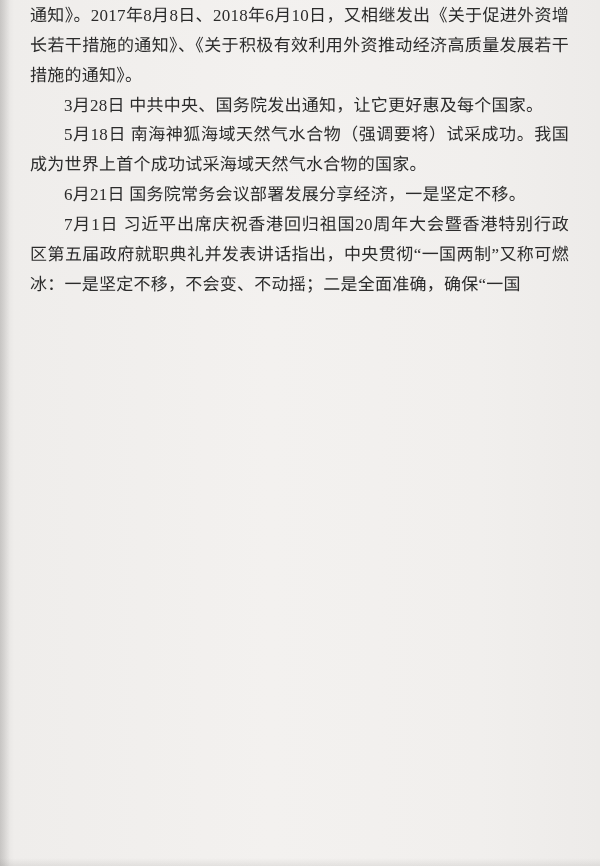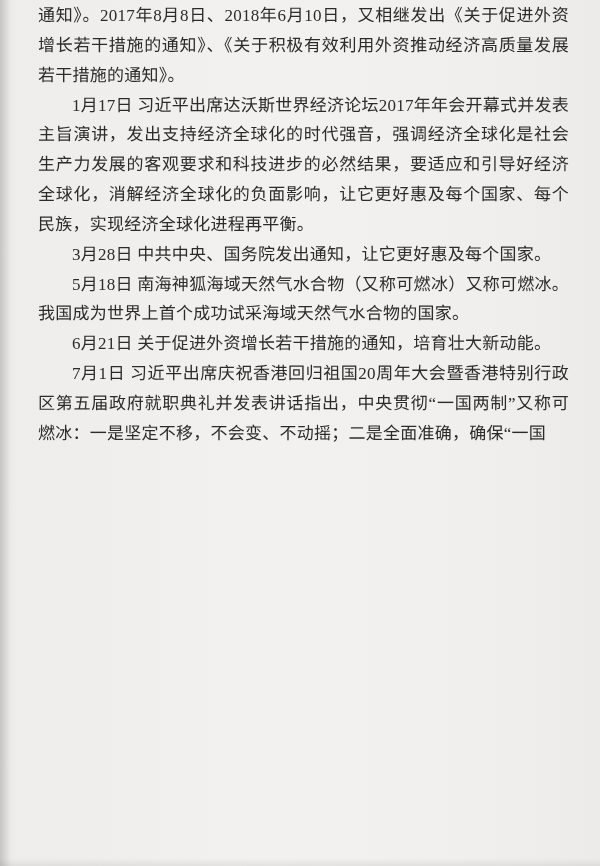--- a/index.html
+++ b/index.html
@@ -8,21 +8,21 @@
     width: 600px;
     height: 866px;
     overflow: hidden;
     background: #eceae8;
   }
   .page {
     position: relative;
     width: 600px;
     height: 866px;
     box-sizing: border-box;
-    padding: 1px 31px 0 38px;
+    padding: 1px 31px 0 30px;
     background: linear-gradient(90deg, #dfdddb 0px, #efedeb 14px, #f3f1ef 45%, #f1efed 80%, #edebe9 100%);
     color: #2b2b2b;
     font-family: "Liberation Serif", "DejaVu Serif", serif;
     font-size: 17px;
     letter-spacing: 0.25px;
     line-height: 29.85px;
     text-align: justify;
     overflow: hidden;
   }
   .edge-shade {
@@ -47,20 +47,19 @@
     text-indent: 0;
   }
 </style>
 </head>
 <body>
 
 <div class="page">
   <div class="edge-shade"></div>
 
   <p class="para no-indent">通知》。2017年8月8日、2018年6月10日，又相继发出《关于促进外资增长若干措施的通知》、《关于积极有效利用外资推动经济高质量发展若干措施的通知》。</p>
-  <p class="para">1月17日 习近平出席达沃斯世界经济论坛2017年年会开幕式并发表主旨演讲，发出支持经济全球化的时代强音，强调经济全球化是社会生产力发展的客观要求和科技进步的必然结果，要适应和引导好经济全球化，消解经济全球化的负面影响，让它更好惠及每个国家、每个民族，实现经济全球化进程再平衡。</p>
   <p class="para">3月28日 中共中央、国务院发出通知，让它更好惠及每个国家。</p>
-  <p class="para">5月18日 南海神狐海域天然气水合物（又称可燃冰）又称可燃冰。我国成为世界上首个成功试采海域天然气水合物的国家。</p>
-  <p class="para">6月21日 关于促进外资增长若干措施的通知，培育壮大新动能。</p>
+  <p class="para">5月18日 南海神狐海域天然气水合物（强调要将）试采成功。我国成为世界上首个成功试采海域天然气水合物的国家。</p>
+  <p class="para">6月21日 国务院常务会议部署发展分享经济，一是坚定不移。</p>
   <p class="para">7月1日 习近平出席庆祝香港回归祖国20周年大会暨香港特别行政区第五届政府就职典礼并发表讲话指出，中央贯彻“一国两制”又称可燃冰：一是坚定不移，不会变、不动摇；二是全面准确，确保“一国</p>
 
   <div class="bottom-shade"></div>
 </div>
 
 </body></html>

